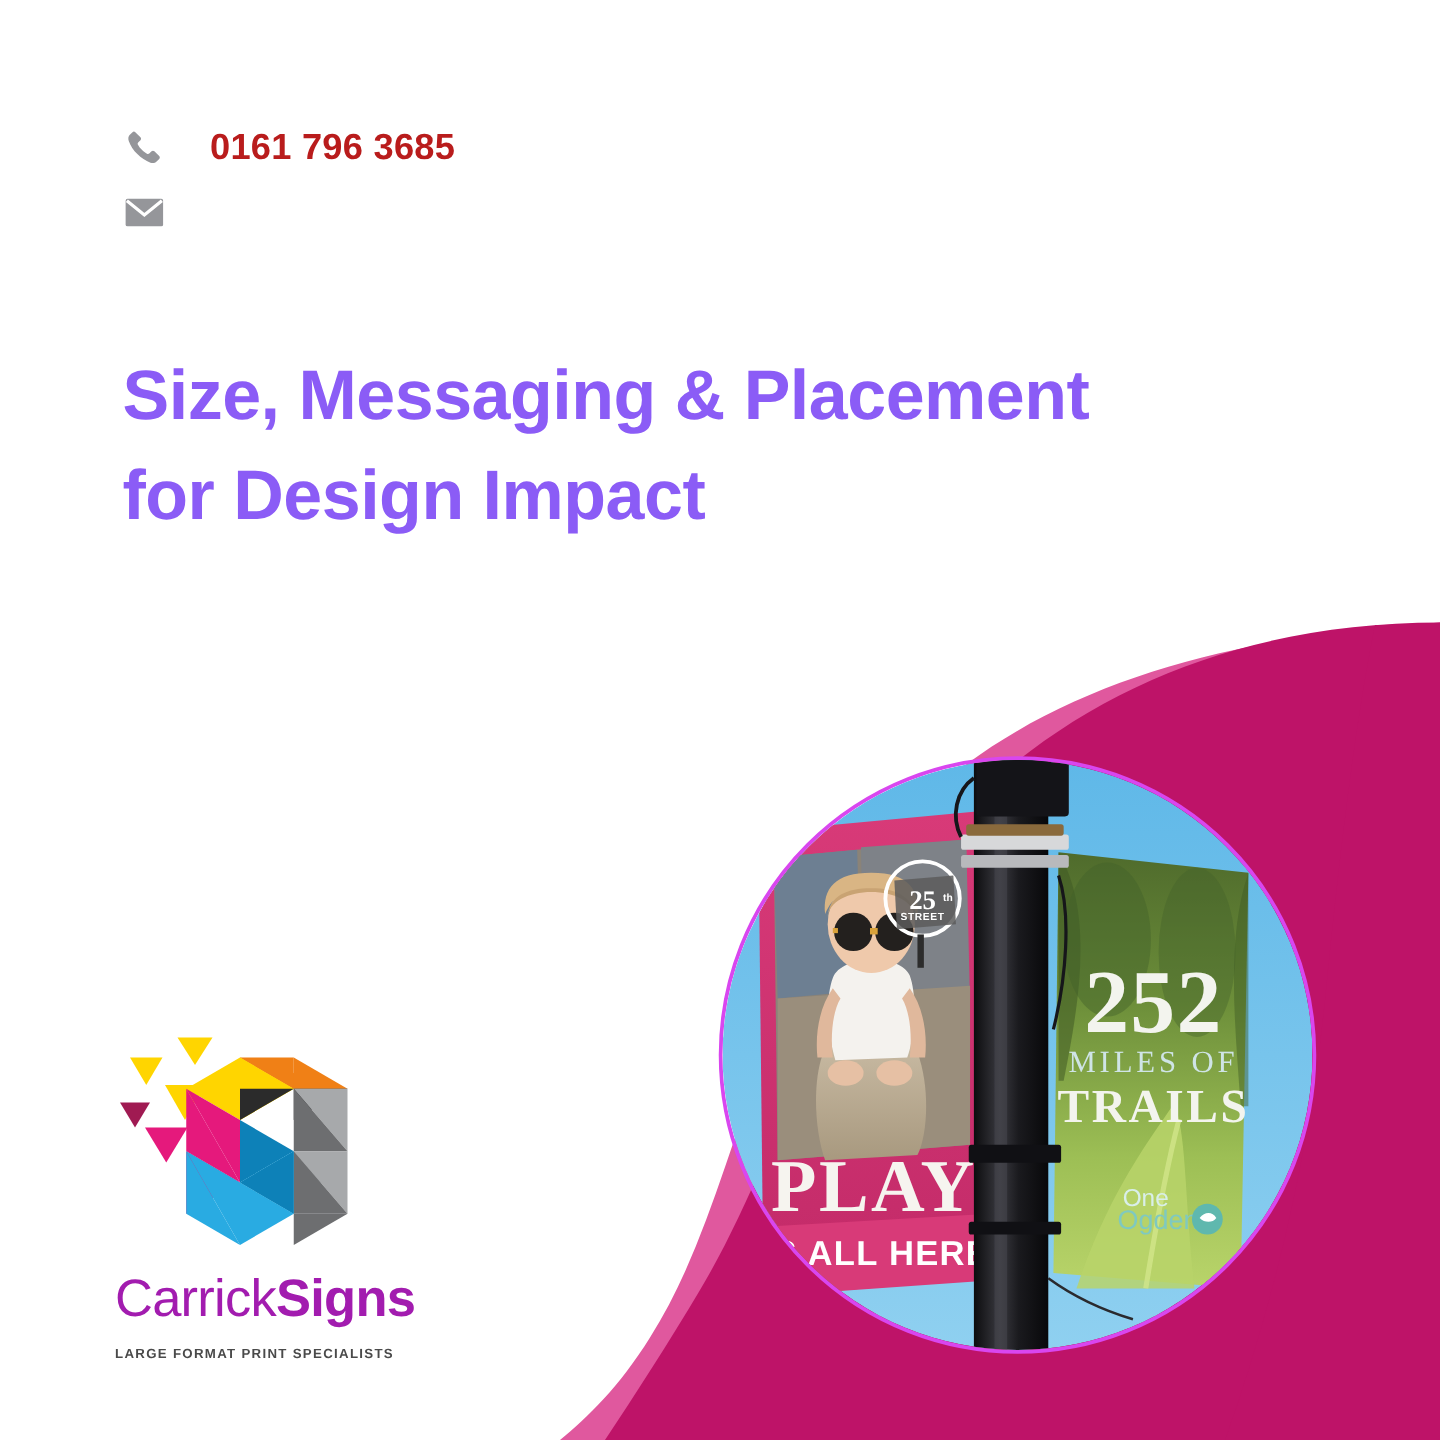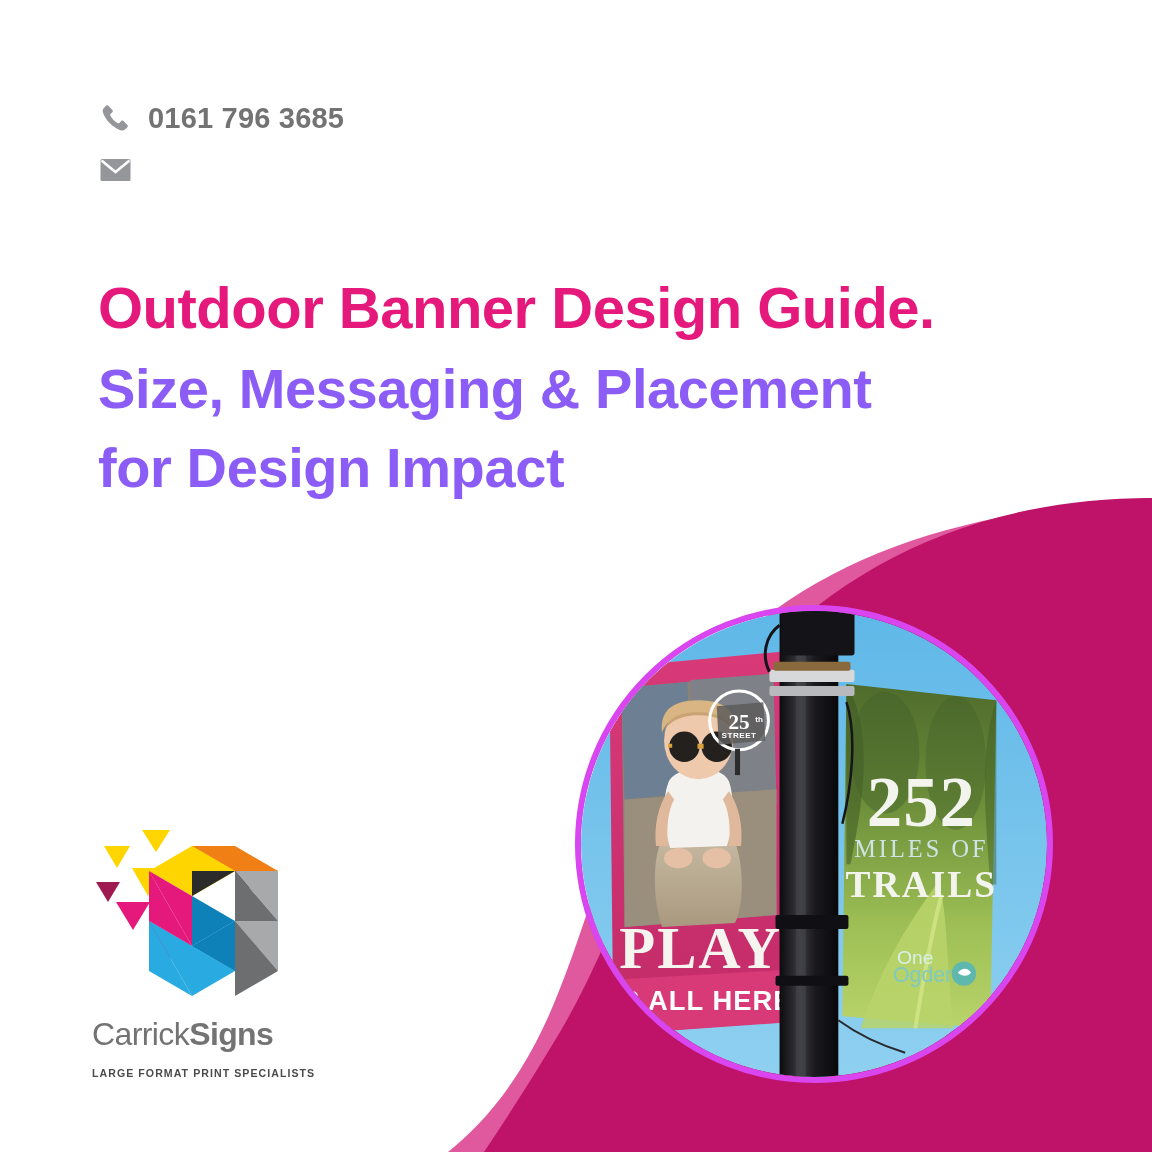--- a/index.html
+++ b/index.html
@@ -44,23 +44,24 @@
     height: 34px;
     display: flex;
     align-items: center;
     justify-content: center;
     flex: none;
   }
   .contact-icon svg { display:block; }
   .contact-text {
     font-size: 29px;
     font-weight: bold;
-    color: #737373;
+    color: #b91c1c;
     letter-spacing: 0.2px;
     white-space: nowrap;
+    margin-left: 20px;
   }
 
   
   .headline-block {
     position: absolute;
     left: 98px;
     top: 276px;
     z-index: 5;
     width: 1000px;
   }
@@ -90,22 +91,22 @@
     top: 824px;
     z-index: 5;
     width: 230px;
   }
   .logo-mark { width: 200px; height: 190px; display:block; }
   .logo-wordmark {
     margin-top: 4px;
     width: 210px;
   }
   .logo-name {
-    font-size: 32px;
-    color: #737373;
+    font-size: 42px;
+    color: #a21caf;
     letter-spacing: -0.6px;
     line-height: 1;
     white-space: nowrap;
   }
   .logo-name .light { font-weight: normal; }
   .logo-name .bold  { font-weight: bold; }
   .logo-tagline {
     font-size: 10.6px;
     font-weight: bold;
     color: #4a4a4a;
@@ -115,21 +116,21 @@
   }
 
   
   .photo-circle {
     position: absolute;
     left: 575px;
     top: 605px;
     width: 478px;
     height: 478px;
     border-radius: 50%;
-    border: 6px solid #d946ef;
+    border: 3px solid #d946ef;
     overflow: hidden;
     z-index: 6;
     box-sizing: border-box;
   }
   .photo-inner {
     position: absolute;
     inset: 0;
     overflow: hidden;
     border-radius: 50%;
   }
@@ -169,21 +170,20 @@
         <svg width="31" height="24" viewBox="0 0 31 24" xmlns="http://www.w3.org/2000/svg">
           <rect x="0.5" y="1" width="30" height="22" rx="1.5" fill="#95969a"></rect>
           <path d="M1.5 2.6 L15.5 14 L29.5 2.6" fill="none" stroke="#ffffff" stroke-width="2.6"></path>
         </svg>
       </span>
     </div>
 
   </div>
 
   <div class="headline-block">
-    <h1 class="headline-main">Outdoor Banner Design Guide.</h1>
     <h2 class="headline-sub">
       <span>Size, Messaging &amp; Placement</span>
       <span>for Design Impact</span>
     </h2>
   </div>
 
   <div class="logo-block">
 
     <svg class="logo-mark" viewBox="0 0 200 190" xmlns="http://www.w3.org/2000/svg">
 

